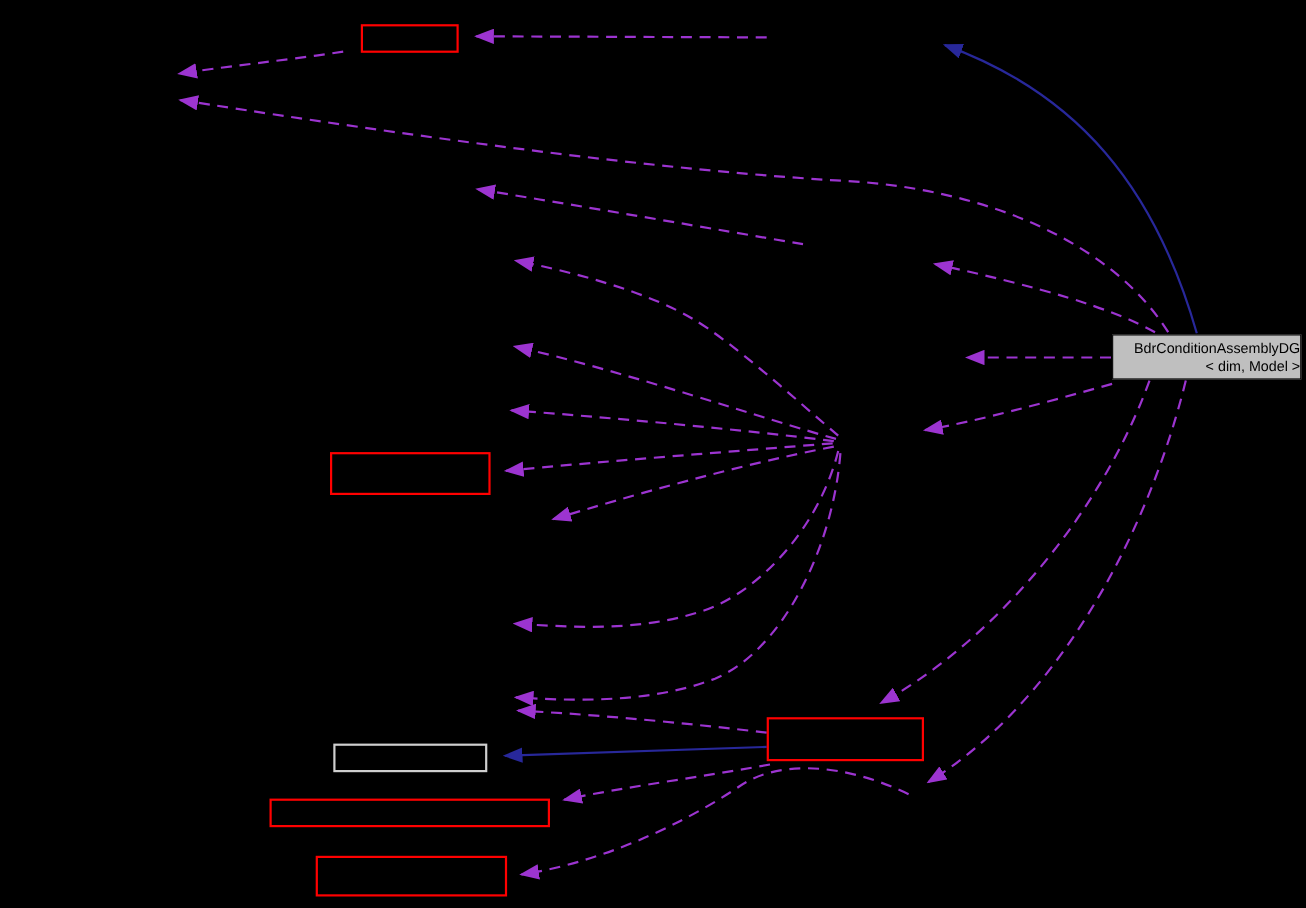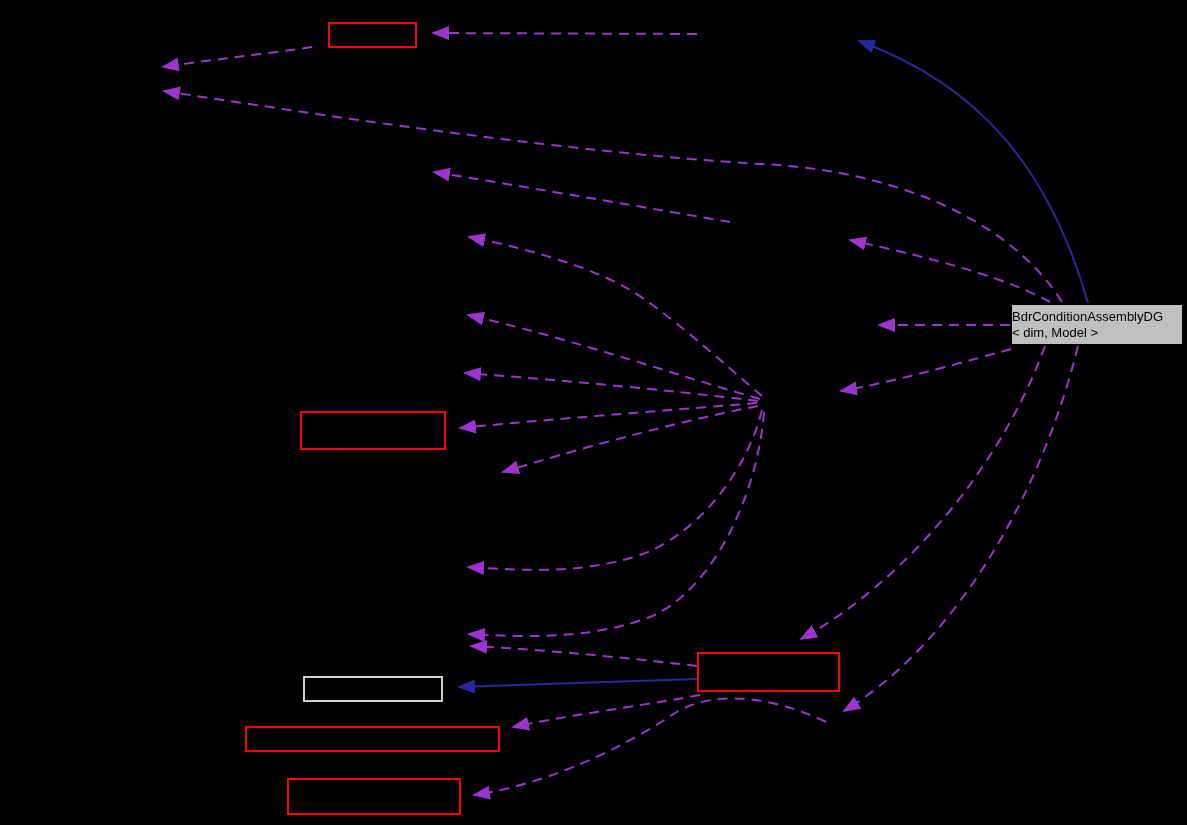--- a/index.html
+++ b/index.html
@@ -13,21 +13,21 @@
   #edges{position:absolute;left:0;top:0;width:1187px;height:825px;}
   .node{position:absolute;box-sizing:border-box;background:transparent;}
   .node.red{border:2px solid #ff0000;}
   .node.plain{border:2px solid #cfcfcf;}
   .node.main{
     background:#bfbfbf;
     border:1px solid #000;
     color:#000;
     font-size:13px;
     line-height:16px;
-    text-align:left;
+    text-align:right;
     display:flex;
     flex-direction:column;
     justify-content:center;
   }
   .node.main span{display:block;white-space:nowrap;}
 </style>
 </head>
 <body>
 
 <div id="canvas">

